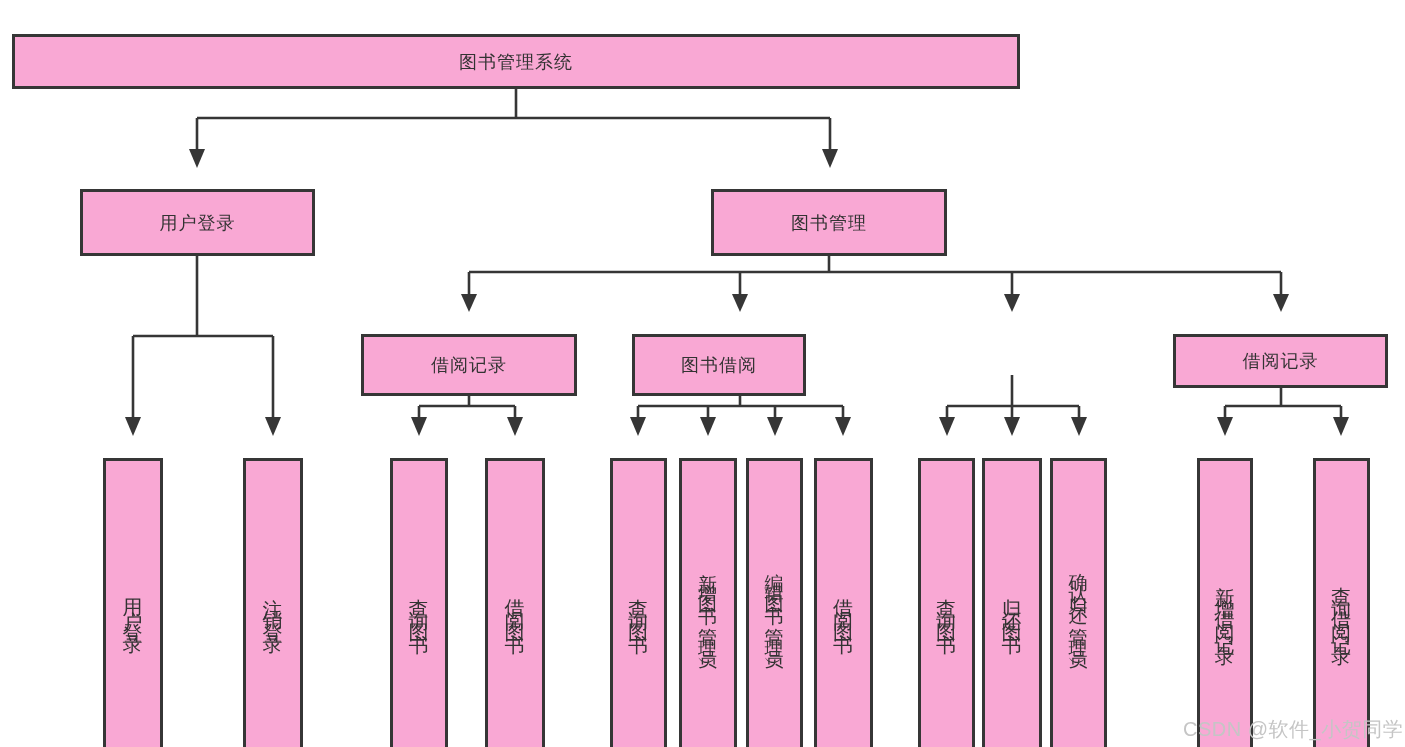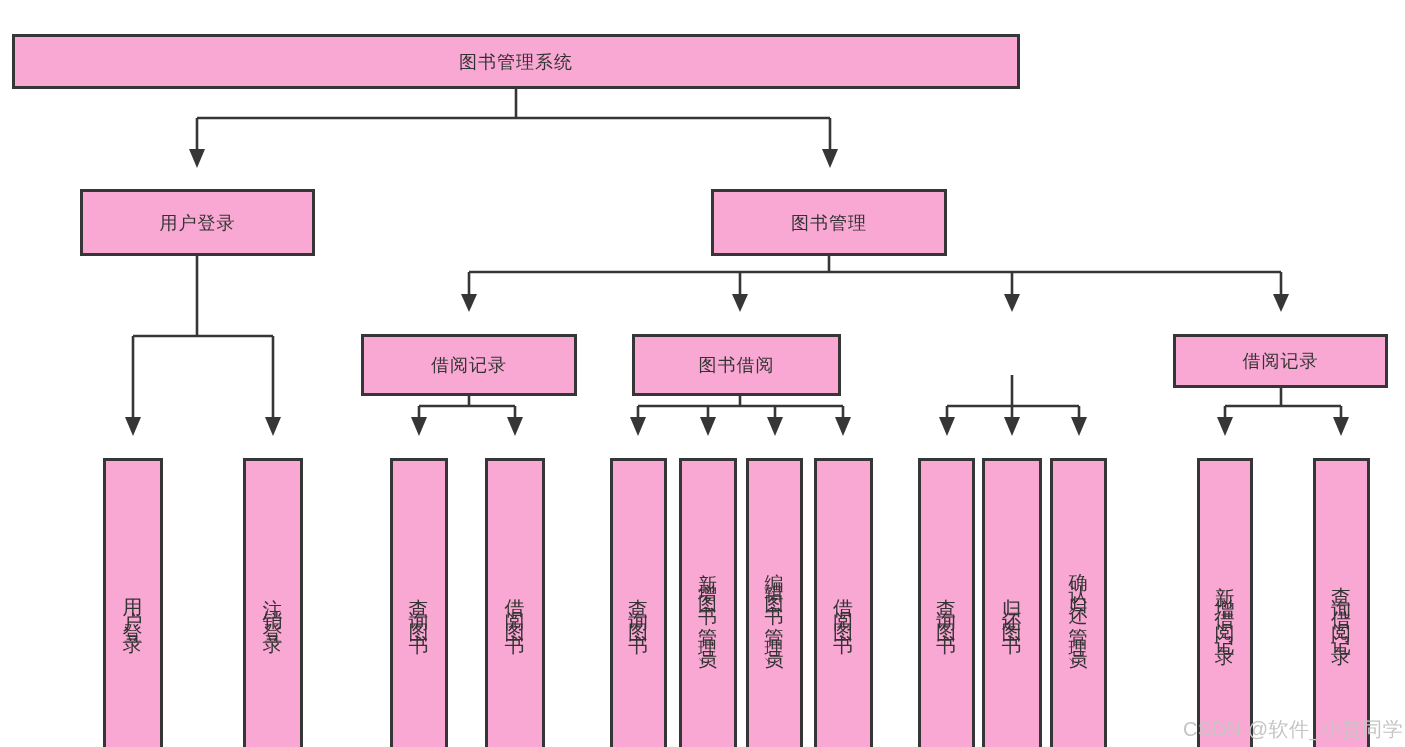--- a/index.html
+++ b/index.html
@@ -118,21 +118,21 @@
     <line x1="1341" y1="406" x2="1341" y2="417"></line> 
       <polygon points="1333,417 1349,417 1341,436"></polygon>
   </svg>
 
   <div class="box" style="left:12px;top:13px;width:1008px;height:55px">图书管理系统</div>
 
   <div class="box" style="left:80px;top:168px;width:235px;height:67px">用户登录</div>
   <div class="box" style="left:711px;top:168px;width:236px;height:67px">图书管理</div>
 
   <div class="box" style="left:361px;top:313px;width:216px;height:62px">借阅记录</div>
-  <div class="box" style="left:632px;top:313px;width:209px;height:62px">图书借阅</div>
+  <div class="box" style="left:632px;top:313px;width:174px;height:62px">图书借阅</div>
   <div class="box" style="left:1173px;top:313px;width:215px;height:54px">借阅记录</div>
 
   <div class="box vbox" style="left:103px;top:437px;width:60px;height:298px">用户登录</div>
   <div class="box vbox" style="left:243px;top:437px;width:60px;height:298px">注销登录</div>
 
   <div class="box vbox" style="left:390px;top:437px;width:58px;height:298px">查询图书</div>
   <div class="box vbox" style="left:485px;top:437px;width:60px;height:298px">借阅图书</div>
 
   <div class="box vbox" style="left:610px;top:437px;width:57px;height:298px">查询图书</div>
   <div class="box vbox tight" style="left:679px;top:437px;width:58px;height:298px">新增图书（管理员）</div>

